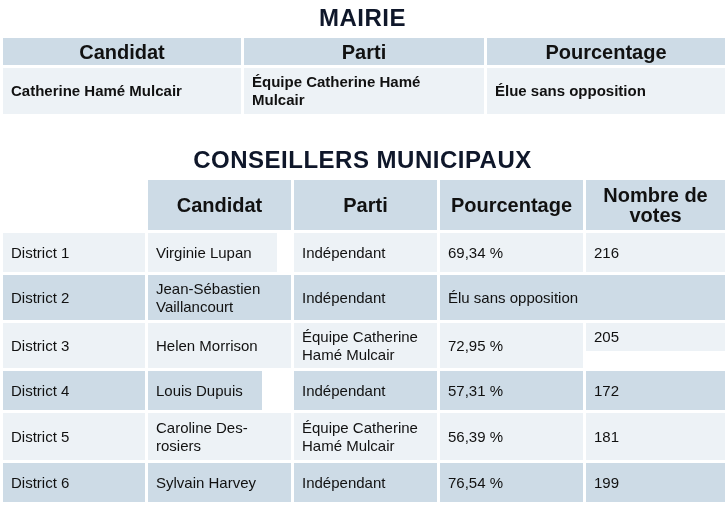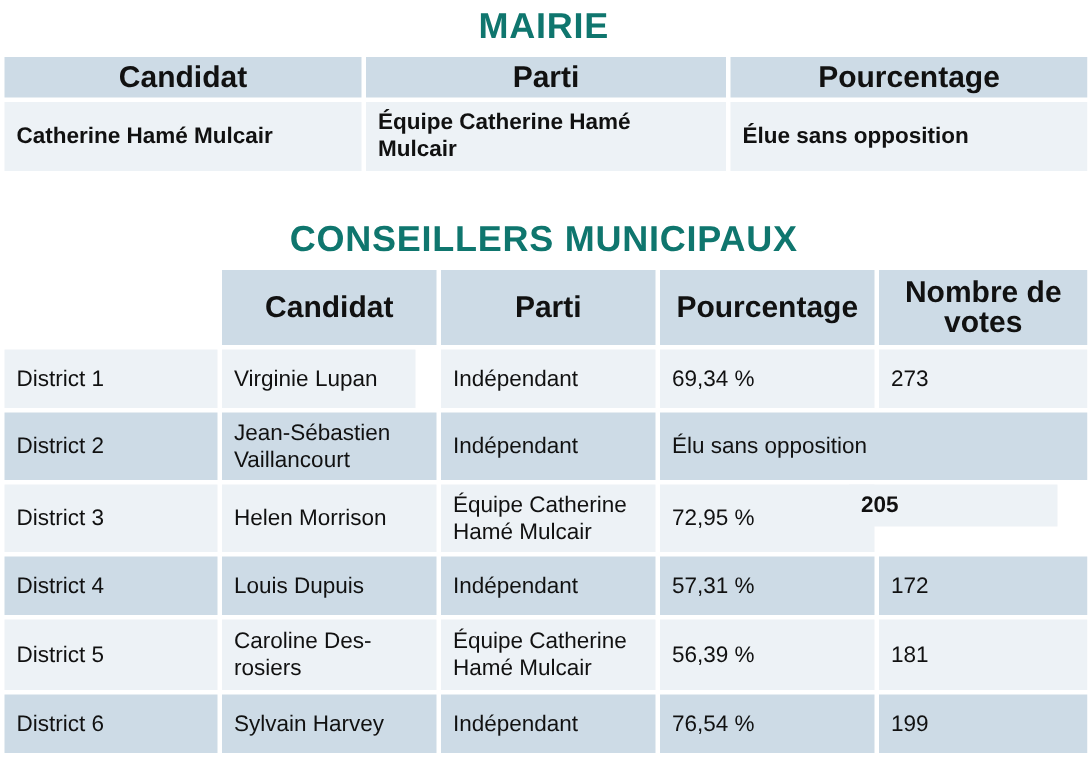--- a/index.html
+++ b/index.html
@@ -1,17 +1,17 @@
 <!DOCTYPE html>
 <html><head>
 <meta charset="utf-8">
 <style>
   html, body { margin:0; padding:0; background:#ffffff; }
   body { width:725px; height:505px; position:relative; overflow:hidden; font-family:"Liberation Sans", sans-serif; color:#111; }
-  .title { position:absolute; left:0; width:725px; text-align:center; font-weight:bold; font-size:24px; letter-spacing:0.5px; color:#0f766e; }
+  .title { position:absolute; left:0; width:725px; text-align:center; font-weight:bold; font-size:24px; letter-spacing:0.5px; color:#0f172a; }
   .cell { position:absolute; box-sizing:border-box; display:flex; align-items:center; font-size:15px; line-height:18px; padding:0 8px; }
   .hdr { background:#cddbe6; font-weight:bold; font-size:20px; justify-content:center; text-align:center; line-height:20px; }
   .light { background:#edf2f6; }
   .dark { background:#cddbe6; }
   .bold { font-weight:bold; }
 </style>
 </head>
 <body>
 
 <div class="title" style="top:4px;">MAIRIE</div>
@@ -31,35 +31,35 @@
 <div>
   <div class="cell hdr" style="left:148px;top:180px;width:143px;height:50px;">Candidat</div>
   <div class="cell hdr" style="left:294px;top:180px;width:143px;height:50px;">Parti</div>
   <div class="cell hdr" style="left:440px;top:180px;width:143px;height:50px;">Pourcentage</div>
   <div class="cell hdr" style="left:586px;top:180px;width:139px;height:50px;">Nombre de votes</div>
 
   <div class="cell light" style="left:3px;top:233px;width:142px;height:39px;">District 1</div>
   <div class="cell light" style="left:148px;top:233px;width:129px;height:39px;">Virginie Lupan</div>
   <div class="cell light" style="left:294px;top:233px;width:143px;height:39px;">Indépendant</div>
   <div class="cell light" style="left:440px;top:233px;width:143px;height:39px;">69,34 %</div>
-  <div class="cell light" style="left:586px;top:233px;width:139px;height:39px;">273</div>
+  <div class="cell light" style="left:586px;top:233px;width:139px;height:39px;">216</div>
 
   <div class="cell dark" style="left:3px;top:275px;width:142px;height:45px;">District 2</div>
   <div class="cell dark" style="left:148px;top:275px;width:143px;height:45px;">Jean-Sébastien Vaillancourt</div>
   <div class="cell dark" style="left:294px;top:275px;width:143px;height:45px;">Indépendant</div>
   <div class="cell dark" style="left:440px;top:275px;width:285px;height:45px;">Élu sans opposition</div>
 
   <div class="cell light" style="left:3px;top:323px;width:142px;height:45px;">District 3</div>
   <div class="cell light" style="left:148px;top:323px;width:143px;height:45px;">Helen Morrison</div>
   <div class="cell light" style="left:294px;top:323px;width:143px;height:45px;">Équipe Catherine Hamé Mulcair</div>
   <div class="cell light" style="left:440px;top:323px;width:143px;height:45px;">72,95 %</div>
-  <div class="cell light" style="left:566px;top:323px;width:139px;height:28px;font-weight:bold;">205</div>
+  <div class="cell light" style="left:586px;top:323px;width:139px;height:28px;">205</div>
 
   <div class="cell dark" style="left:3px;top:371px;width:142px;height:39px;">District 4</div>
-  <div class="cell dark" style="left:148px;top:371px;width:143px;height:39px;">Louis Dupuis</div>
+  <div class="cell dark" style="left:148px;top:371px;width:114px;height:39px;">Louis Dupuis</div>
   <div class="cell dark" style="left:294px;top:371px;width:143px;height:39px;">Indépendant</div>
   <div class="cell dark" style="left:440px;top:371px;width:143px;height:39px;">57,31 %</div>
   <div class="cell dark" style="left:586px;top:371px;width:139px;height:39px;text-align:center;">172</div>
 
   <div class="cell light" style="left:3px;top:413px;width:142px;height:47px;">District 5</div>
   <div class="cell light" style="left:148px;top:413px;width:143px;height:47px;">Caroline Des-rosiers</div>
   <div class="cell light" style="left:294px;top:413px;width:143px;height:47px;">Équipe Catherine Hamé Mulcair</div>
   <div class="cell light" style="left:440px;top:413px;width:143px;height:47px;">56,39 %</div>
   <div class="cell light" style="left:586px;top:413px;width:139px;height:47px;">181</div>
 

